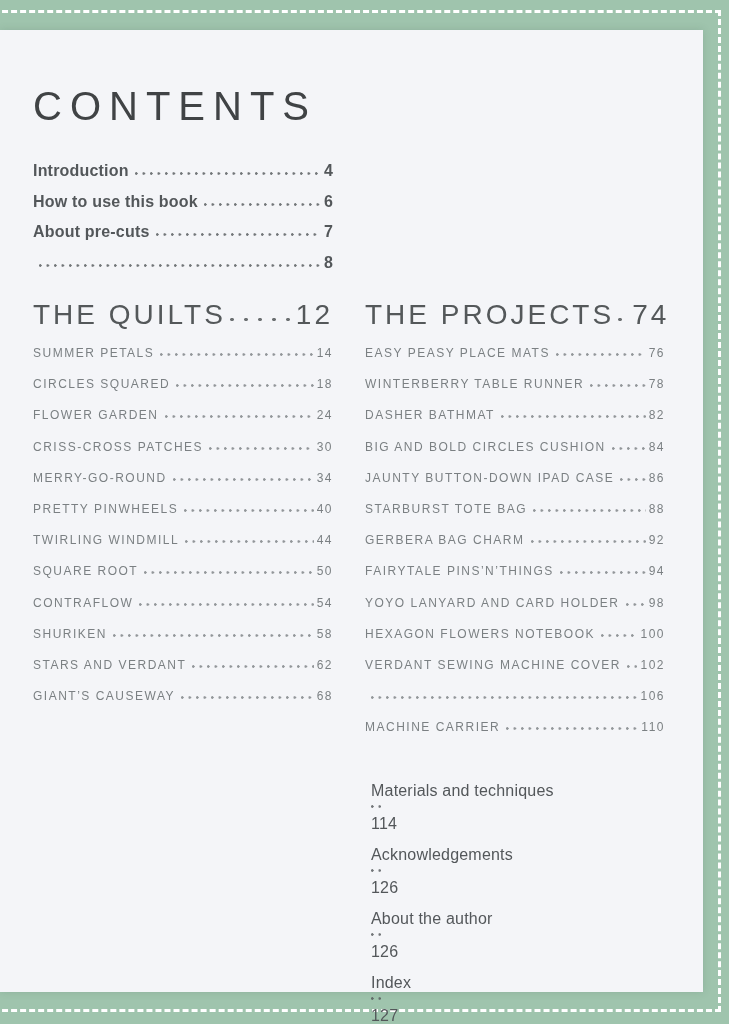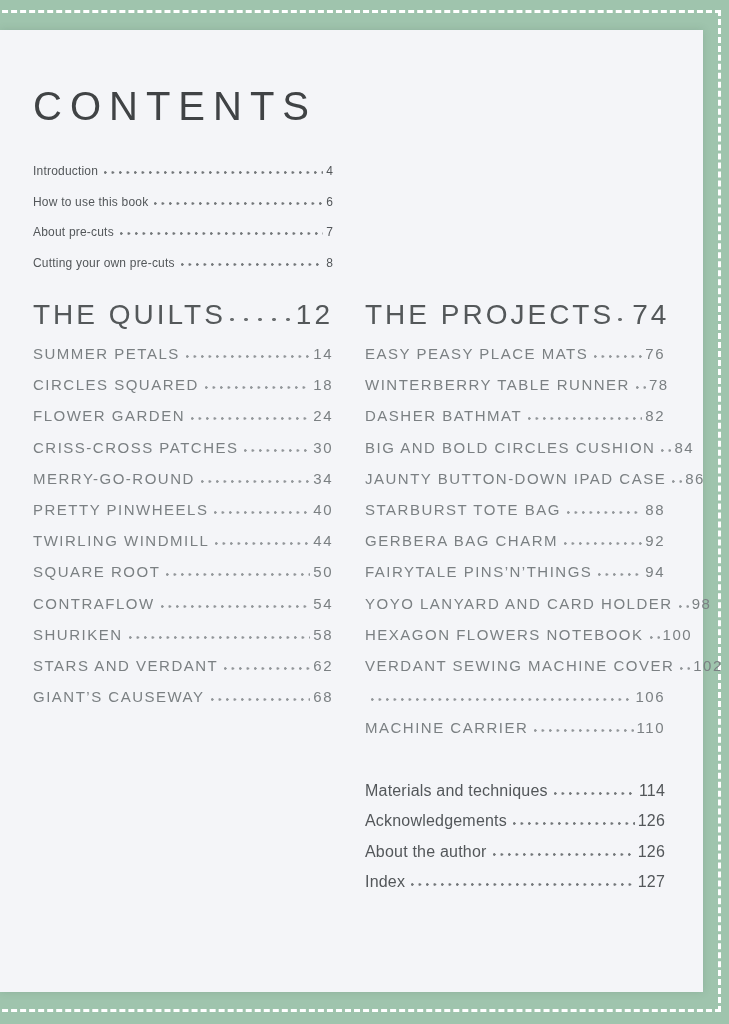--- a/index.html
+++ b/index.html
@@ -37,37 +37,37 @@
   .row .label{white-space:nowrap;}
   .row .dots{
     flex:1 1 auto;min-width:10px;height:3px;margin:0 3px 0 6px;
     transform:translateY(-1px);
     background-image:radial-gradient(circle at 1.3px 1.5px, currentColor 1.1px, transparent 1.5px);
     background-size:7.5px 3px;background-repeat:repeat-x;background-position:left bottom;
     opacity:.8;
   }
   .row .num{white-space:nowrap;}
   .intro-list{width:300px;margin-top:30px;}
-  .intro-list .row{line-height:30.7px;font-size:12px;color:var(--lower);letter-spacing:.2px;}
+  .intro-list .row{line-height:30.7px;font-size:16px;color:var(--lower);letter-spacing:.2px;font-weight:bold;}
   .columns{display:flex;gap:32px;margin-top:20px;align-items:flex-start;}
   .col{width:300px;}
   .sec-head{
     display:flex;align-items:baseline;
     font-size:28px;font-weight:300;letter-spacing:3px;
     color:var(--head);line-height:1.15;margin:0 0 7px 0;
   }
   .sec-head .dots{
     height:5px;margin:0 4px;transform:translateY(-2px);
     background-image:radial-gradient(circle at 2px 2.5px, currentColor 1.6px, transparent 2px);
     background-size:14px 5px;
     opacity:.85;
   }
-  .items .row{line-height:31.2px;font-size:15px;letter-spacing:1.5px;color:var(--upper);}
+  .items .row{line-height:31.2px;font-size:12px;letter-spacing:1.5px;color:var(--upper);}
   .back-matter{margin-top:32px;width:300px;}
-  .back-matter .row{line-height:30.5px;font-size:16px;color:var(--lower);letter-spacing:.2px;}
+  .back-matter .row{line-height:30.5px;font-size:16px;color:var(--lower);letter-spacing:.2px;flex-direction:column;}
 </style>
 </head>
 <body>
 
 <div class="canvas">
   <div class="stitch-frame"></div>
   <div class="paper">
     <div class="content">
 
       <h1 class="page-title">CONTENTS</h1>
@@ -82,21 +82,20 @@
     <span class="label">How to use this book</span>
     <span class="dots"></span>
     <span class="num">6</span>
   </div>
           <div class="row">
     <span class="label">About pre-cuts</span>
     <span class="dots"></span>
     <span class="num">7</span>
   </div>
           <div class="row">
-    <span class="label">Cutting your own pre-cuts</span>
     <span class="dots"></span>
     <span class="num">8</span>
   </div>
         </div>
 
       <div class="columns">
 
         <div class="col">
           <div class="sec-head row">
             <span class="label">THE QUILTS</span>

